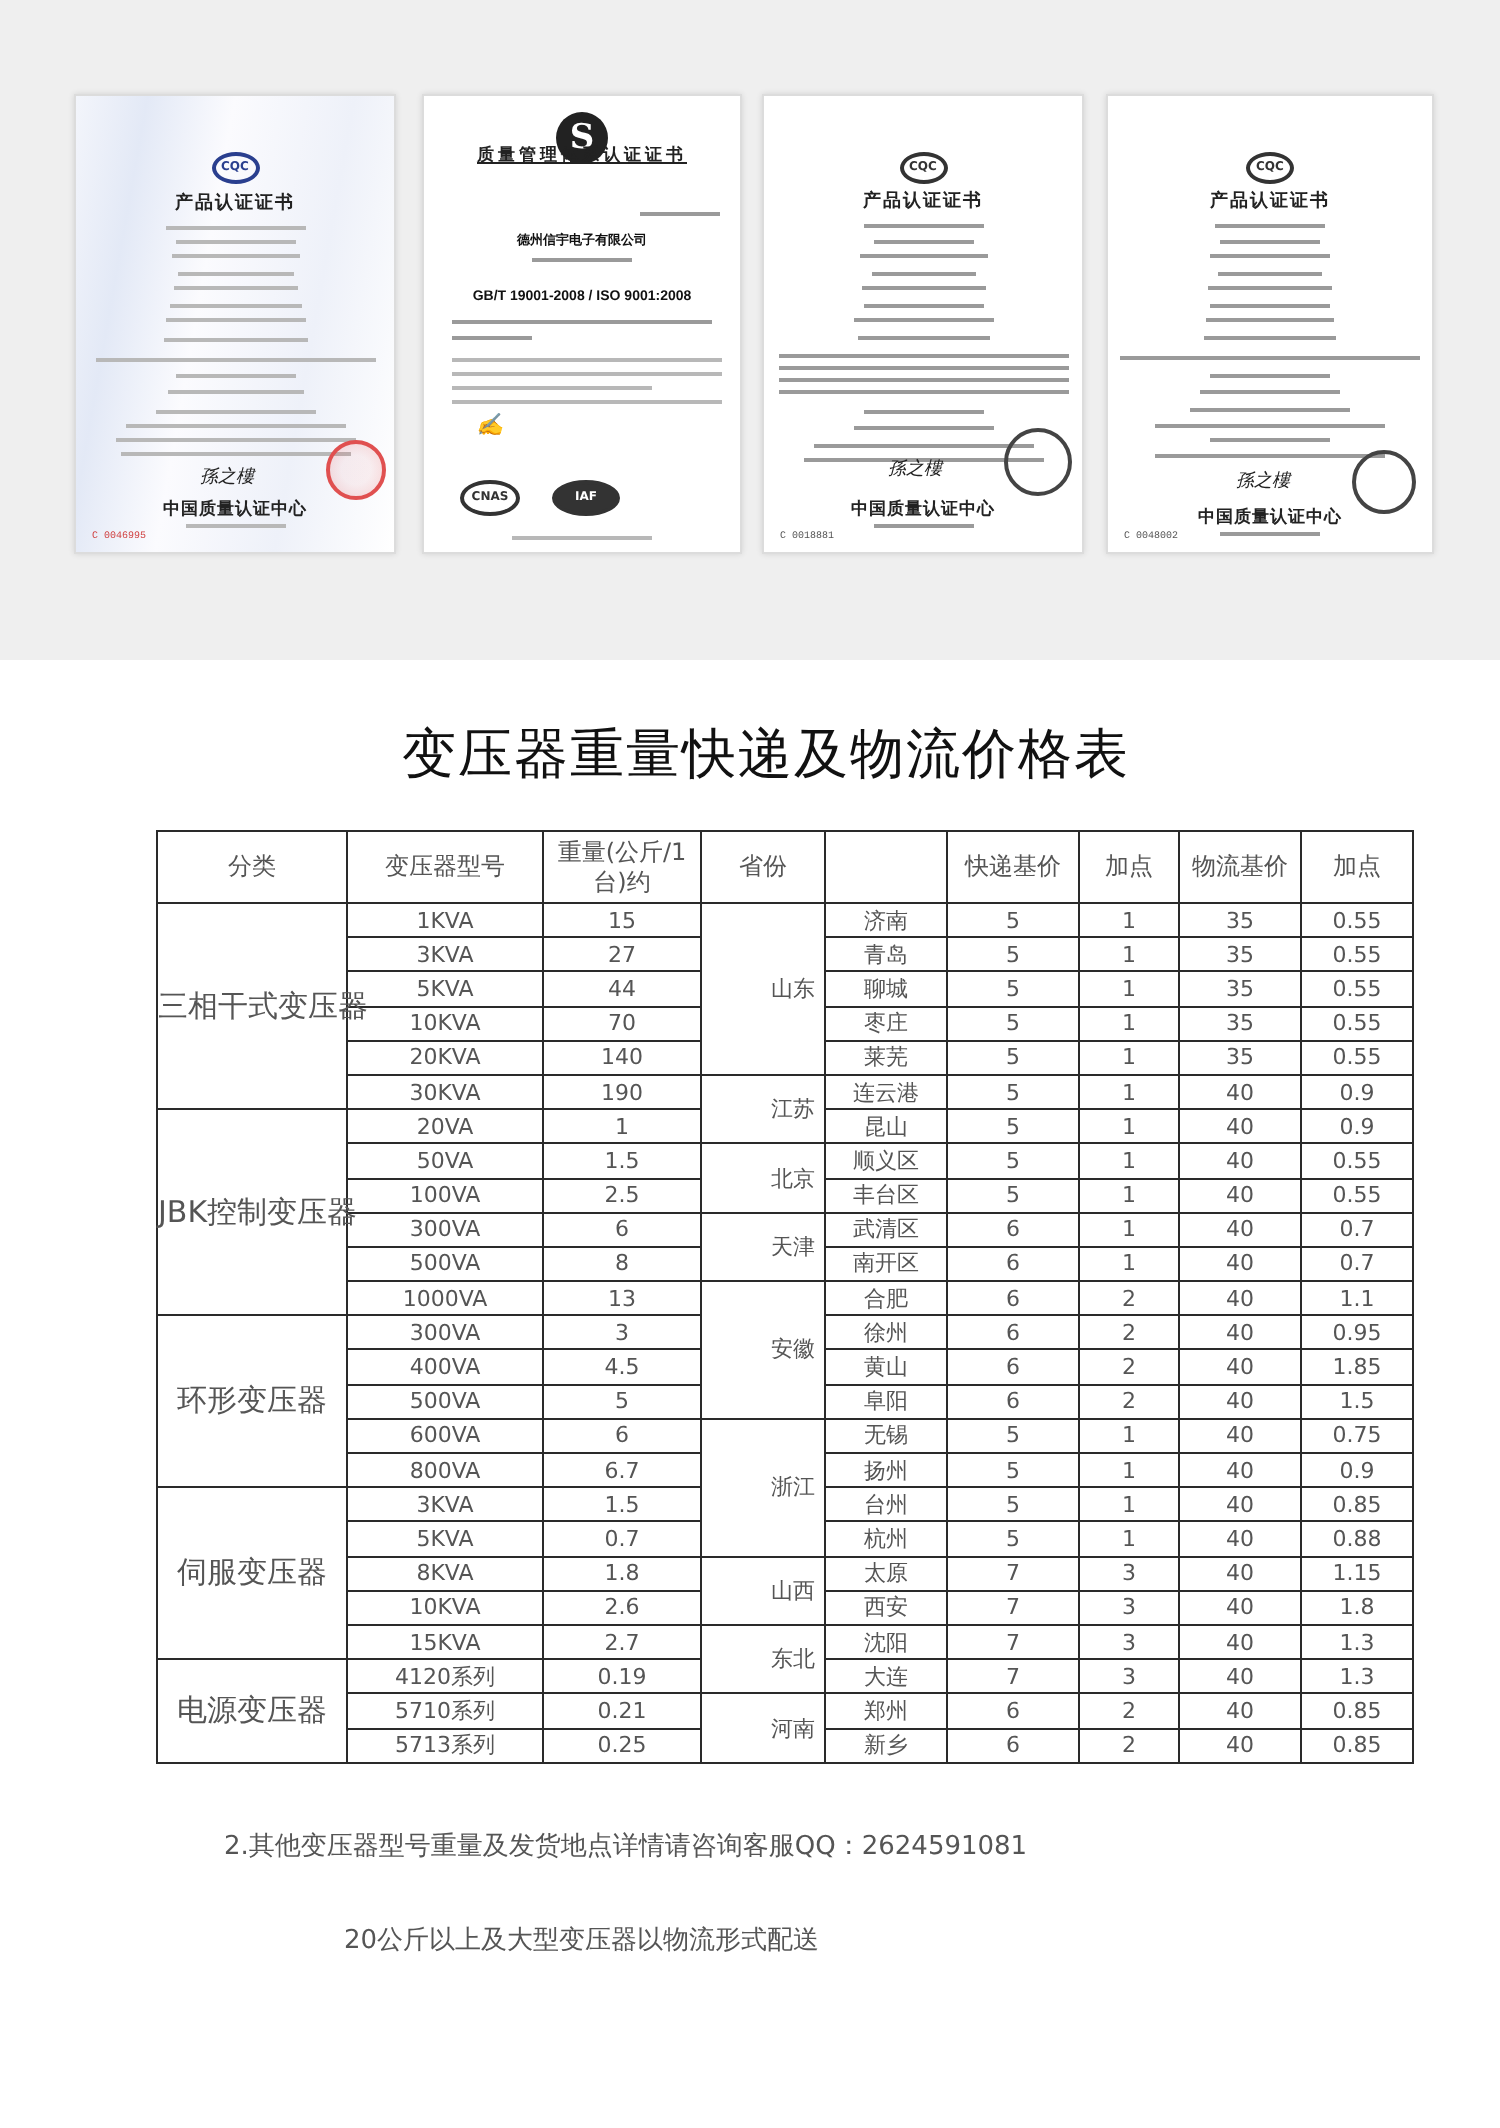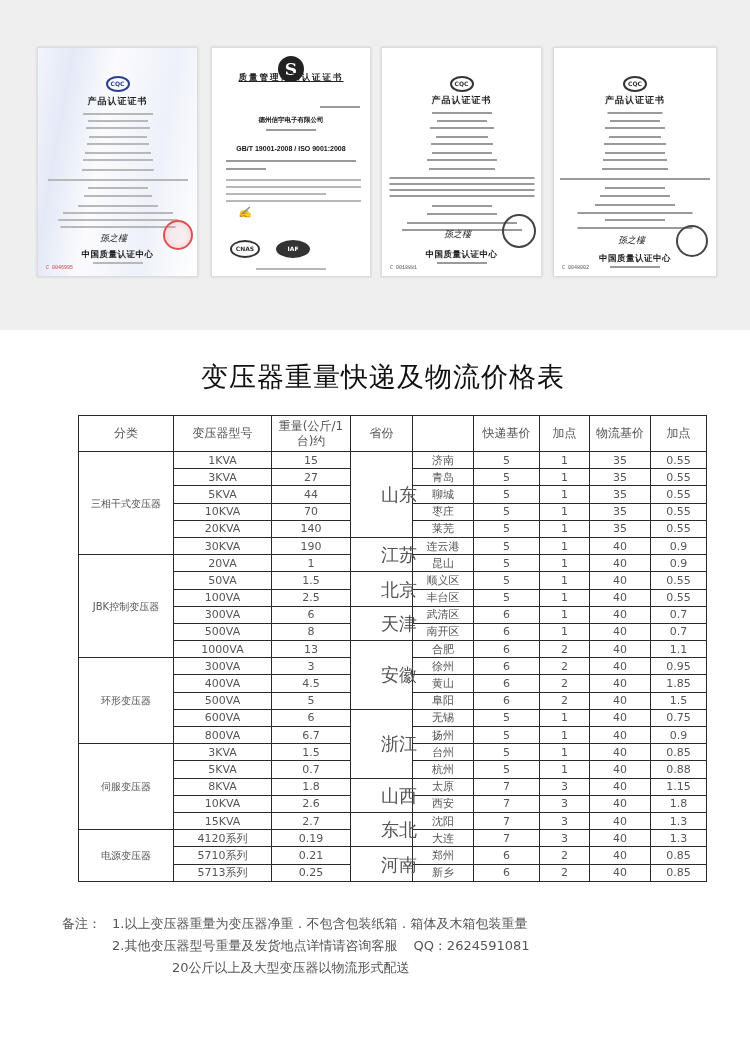--- a/index.html
+++ b/index.html
@@ -23,29 +23,29 @@
   .cert .stamp.red { border-color: #e05050; background: radial-gradient(circle, rgba(230,80,80,0.08) 40%, rgba(230,80,80,0.25) 100%); }
   .cert .sig { position: absolute; font-size: 9px; font-style: italic; color: #222; font-family: "DejaVu Serif", serif; }
   .cert .badge { position: absolute; width: 30px; height: 18px; border: 2px solid #333; border-radius: 50%; font-size: 6px; font-weight: bold; text-align: center; line-height: 14px; color: #333; }
 
   .title { position: absolute; left: 0; top: 359px; width: 702px; text-align: center; font-size: 27px; color: #111; letter-spacing: 1px; font-family: "DejaVu Sans", sans-serif; margin-left: 32px; }
 
   table.price { position: absolute; left: 78px; top: 415px; border-collapse: collapse; table-layout: fixed; width: 628px; }
   table.price td, table.price th { border: 1.5px solid #2a2a2a; text-align: center; font-weight: normal; color: #555; font-size: 11px; padding: 0; white-space: nowrap; line-height: 15px; }
   table.price th { height: 36px; font-size: 12px; color: #555; white-space: normal; line-height: 15px; }
   table.price td { height: 17.2px; }
-  table.price td.cat { font-size: 10px; }
-  table.price td.prov { font-size: 18px; padding-left: 30px; }
+  table.price td.cat { font-size: 15px; }
+  table.price td.prov { font-size: 11px; padding-left: 30px; }
 
   .notes { position: absolute; left: 62px; top: 913px; font-size: 13px; color: #555; line-height: 22px; }
   .notes .row { display: flex; white-space: nowrap; }
   .notes .label { width: 50px; }
   .notes .indent { padding-left: 50px; }
-  .notes .indent2 { padding-left: 110px; }
-  .notes .qq { margin-left: 16px; }
+  .notes .indent2 { padding-left: 110px; margin-top: 25px; }
+  .notes .qq { }
 </style>
 </head>
 <body>
 
 <div class="banner">
 
   <div class="cert blue" style="left:37px;width:161px;">
     <div class="logo" style="top:28px;">CQC</div>
     <div class="ctitle" style="top:47px;">产品认证证书</div>
     <div class="line" style="top:65px;width:70px;"></div>
@@ -406,24 +406,20 @@
         <td>新乡</td>
         <td>6</td>
         <td>2</td>
         <td>40</td>
         <td>0.85</td>
       </tr>
     </tbody>
 </table>
 
 <div class="notes">
-  <div class="row">
-    <span class="label">备注：</span>
-    <span>1.以上变压器重量为变压器净重．不包含包装纸箱．箱体及木箱包装重量</span>
-  </div>
   <div class="row indent">
     <span>2.其他变压器型号重量及发货地点详情请咨询客服</span>
     <span class="qq">QQ：2624591081</span>
   </div>
   <div class="row indent2">
     <span>20公斤以上及大型变压器以物流形式配送</span>
   </div>
 </div>
 
 </body></html>

